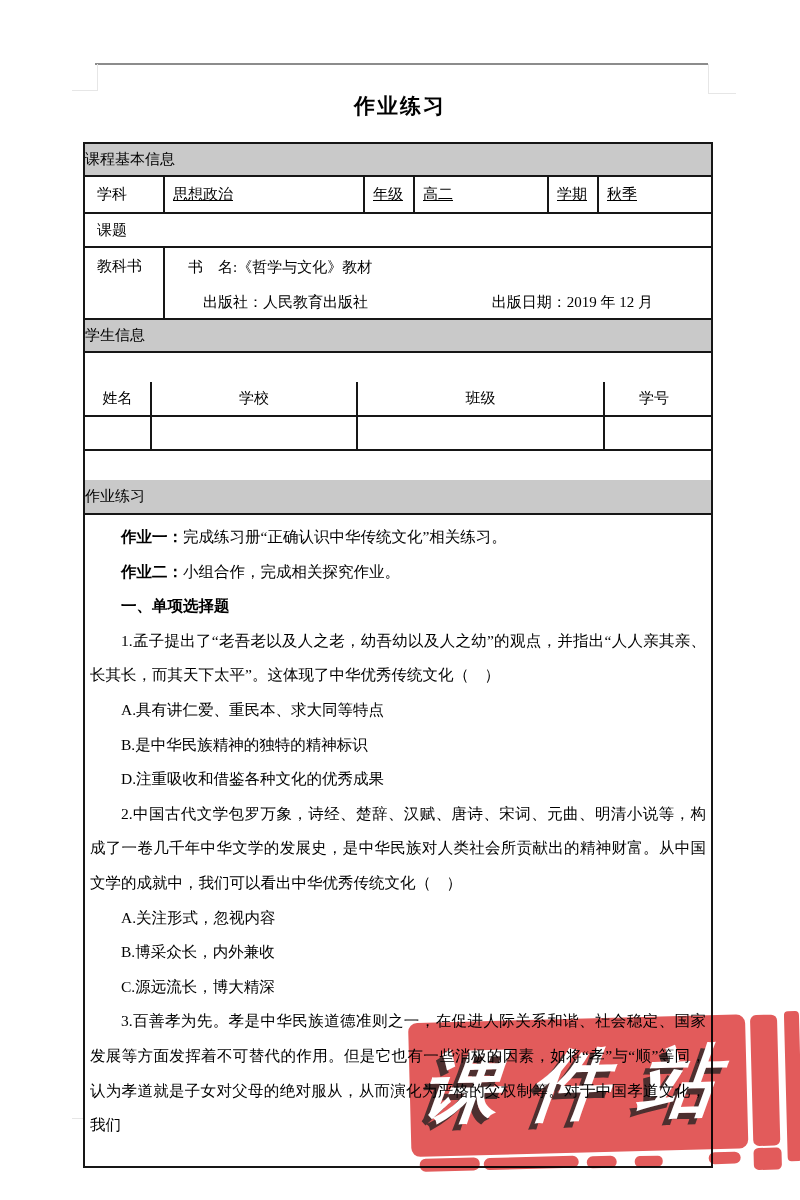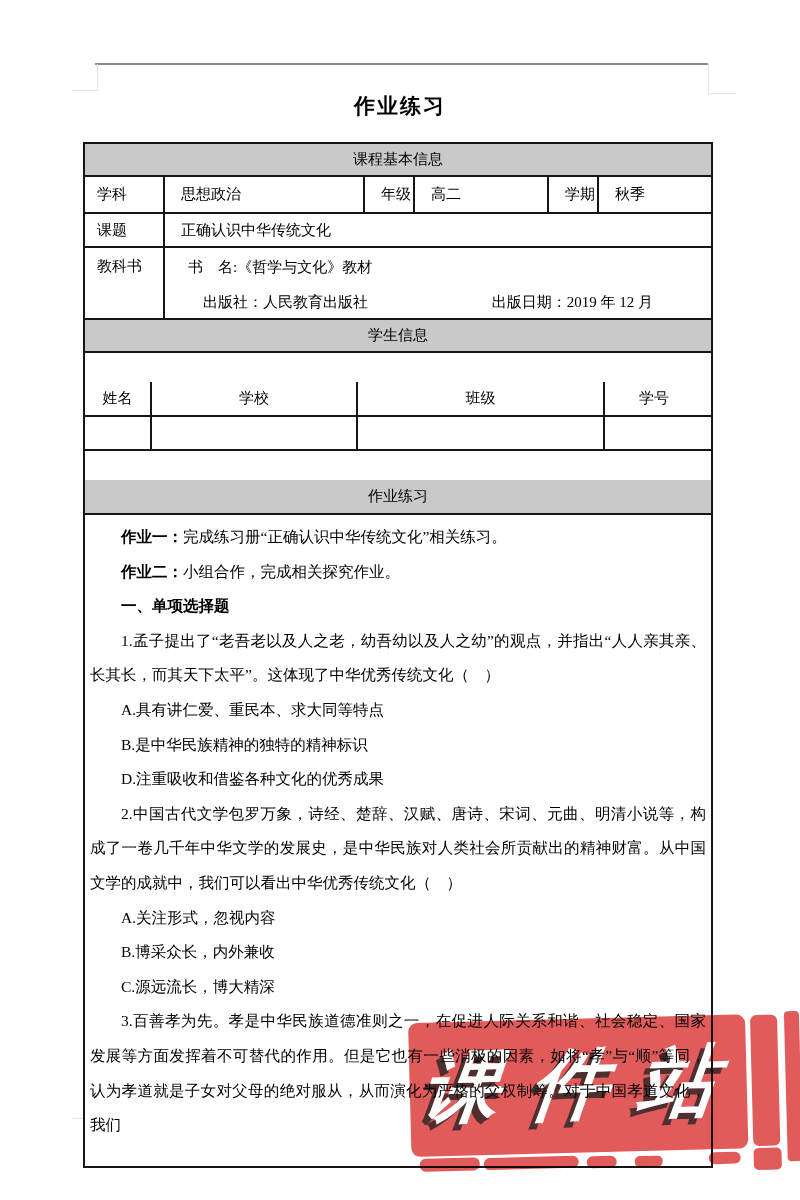--- a/index.html
+++ b/index.html
@@ -15,27 +15,27 @@
   .corner-bl{left:72px;top:1118px;width:25px;height:15px;border-right:1px solid #e6e6e6;border-top:1px solid #e6e6e6;}
   
   .doc-title{position:absolute;top:92px;left:0;width:800px;text-align:center;
     font-size:21px;font-weight:bold;letter-spacing:2px;}
   
   .tbl{position:absolute;left:83px;top:142px;width:630px;border:2px solid #161616;box-sizing:border-box;background:#fff;}
   .trow{display:flex;border-top:2px solid #161616;}
   .trow:first-child{border-top:none;}
   .cell{box-sizing:border-box;border-left:2px solid #161616;overflow:hidden;font-size:15px;}
   .cell:first-child{border-left:none;}
-  .hdr{background:var(--header-bg,#c9c9c9);text-align:center;}
+  .hdr{background:var(--header-bg,#c9c9c9);}
   .h31{height:31px;line-height:31px;}
   .h33{height:33px;line-height:33px;margin-top:29px;}
   .h35{height:35px;line-height:35px;}
   .h32{height:32px;line-height:32px;}
   .lab{padding-left:12px;}
-  .val{padding-left:16px;}
+  .val{padding-left:8px;text-decoration:underline;}
   .ctr{text-align:center;}
   .book-cell{height:70px;}
   .book-cell .line{line-height:35px;padding-left:8px;white-space:nowrap;}
   .book-cell .line:first-child{margin-top:2px;}
   .pubrow .pub{display:inline-block;width:285px;margin-left:15px;}
   .labtop{padding-top:8px;line-height:20px;}
   
   .bigcell{height:651px;padding:5px 5px 0 5px;}
   .para{margin:0;text-indent:2em;line-height:34.6px;font-size:15.5px;
     word-break:break-all;text-align:justify;}
@@ -79,21 +79,20 @@
     <div class="cell lab h35" style="width:78px">学科</div>
     <div class="cell val h35" style="width:200px">思想政治</div>
     <div class="cell val h35" style="width:50px">年级</div>
     <div class="cell val h35" style="width:134px">高二</div>
     <div class="cell val h35" style="width:50px">学期</div>
     <div class="cell val h35" style="width:114px">秋季</div>
   </div>
 
   <div class="trow">
     <div class="cell lab h32" style="width:78px">课题</div>
-    <div class="cell val h32" style="width:548px">正确认识中华传统文化</div>
   </div>
 
   <div class="trow">
     <div class="cell lab labtop book-cell" style="width:78px">教科书</div>
     <div class="cell book-cell" style="width:548px;padding-left:15px">
       <div class="line">书　名:《哲学与文化》教材</div>
       <div class="line pubrow">
         <span class="pub">出版社：人民教育出版社</span>
         <span>出版日期：2019 年 12 月</span>
       </div>

